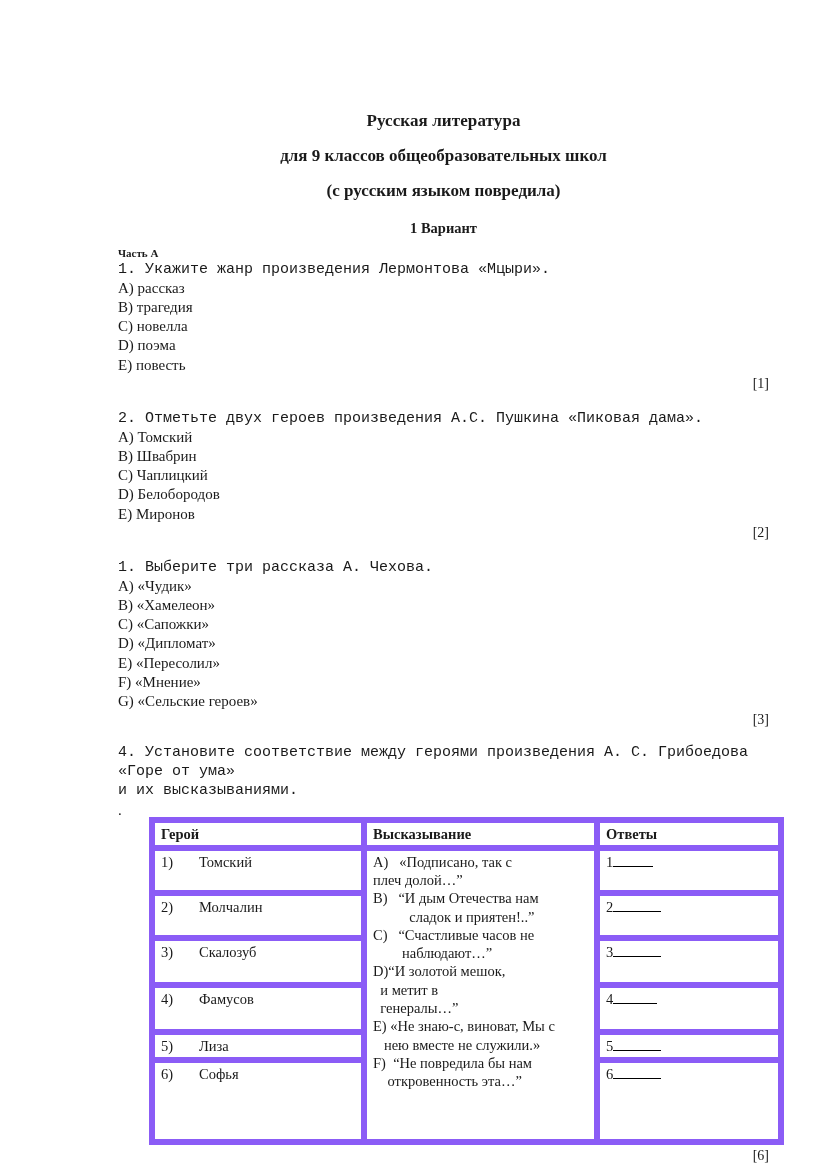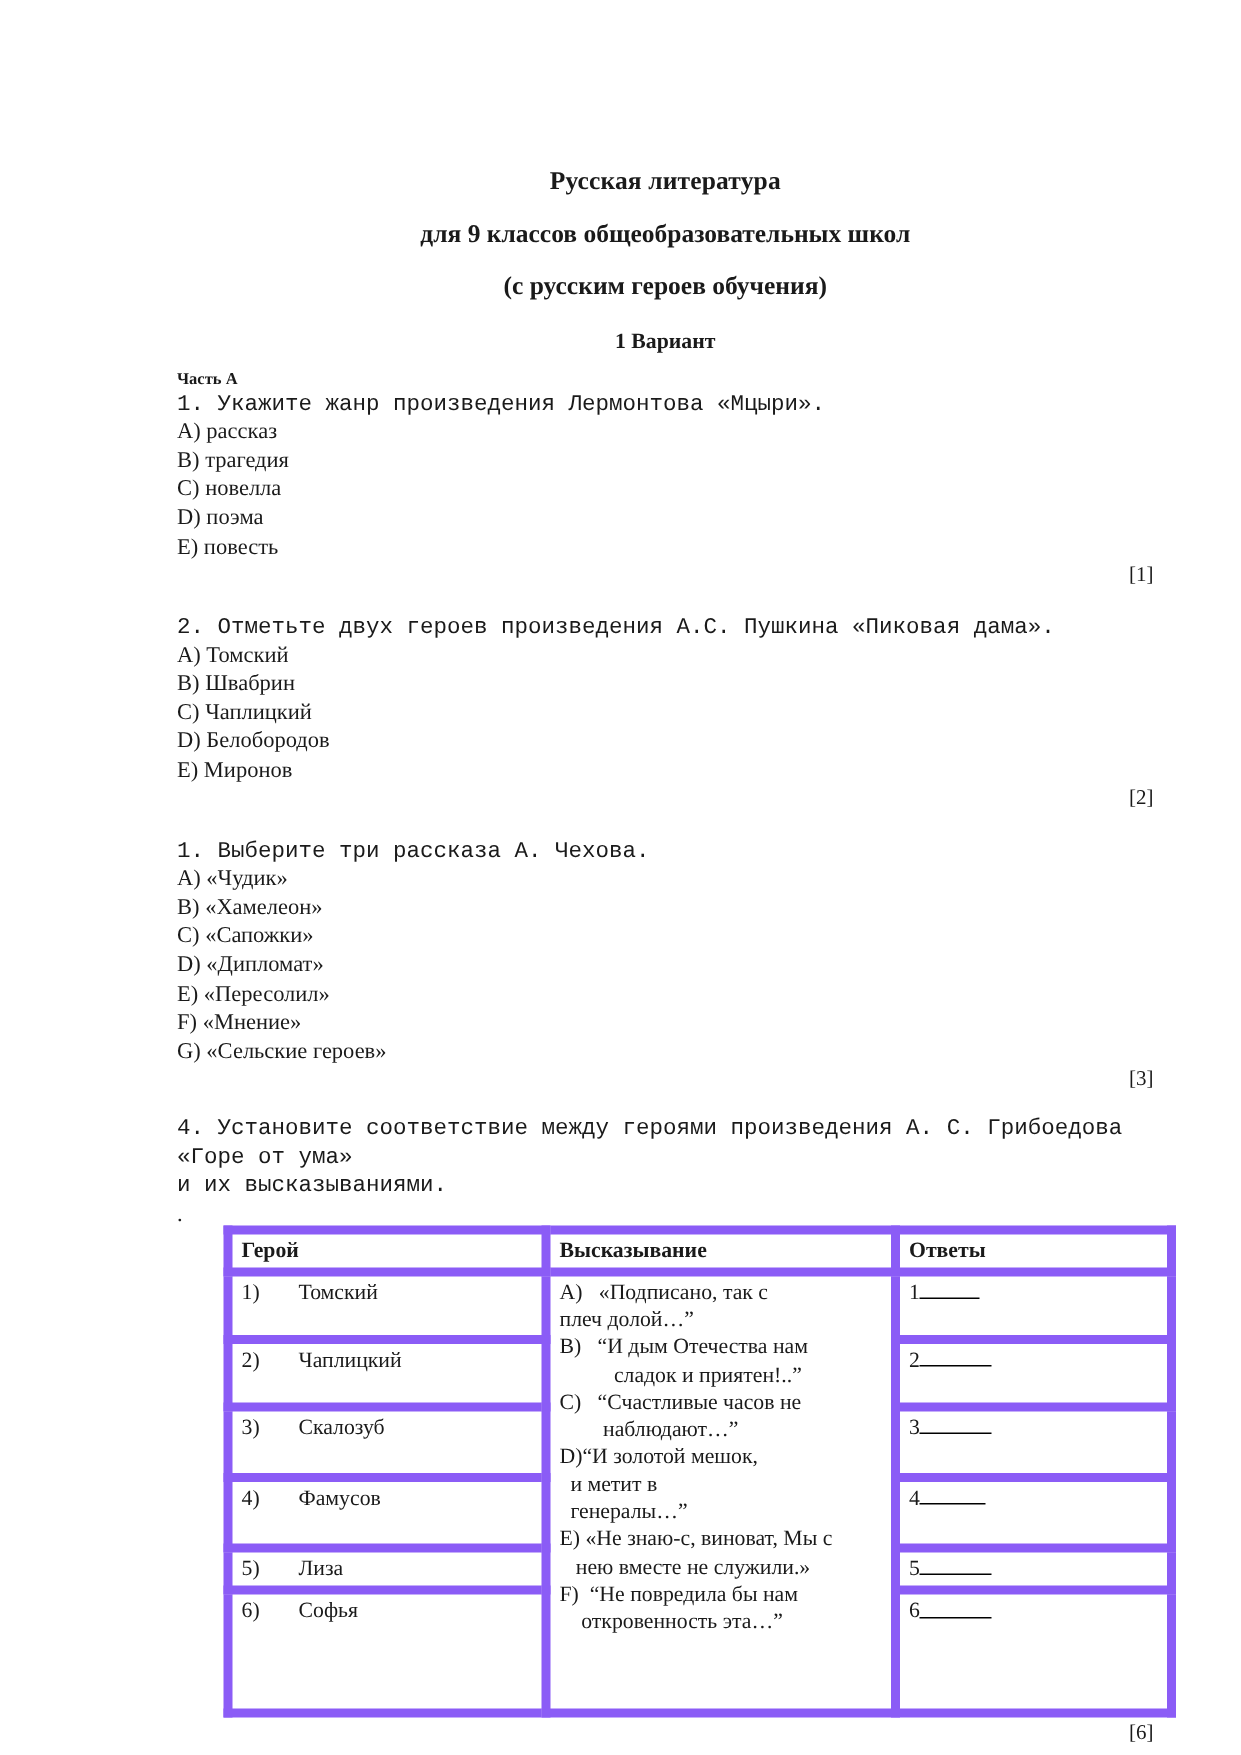--- a/index.html
+++ b/index.html
@@ -163,21 +163,21 @@
   }
 </style>
 </head>
 <body>
 
 <div class="page">
   <div class="content">
 
     <div class="doc-title">Русская литература</div>
     <div class="doc-subtitle">для 9 классов общеобразовательных школ</div>
-    <div class="doc-subtitle2">(с русским героев обучения)</div>
+    <div class="doc-subtitle2">(с русским языком повредила)</div>
     <div class="variant">1 Вариант</div>
 
     <div class="part-label">Часть А</div>
 
     <div class="question-block">
       <p class="q-text">1. Укажите жанр произведения Лермонтова «Мцыри».</p>
       <p class="q-option">A) рассказ</p>
       <p class="q-option">B) трагедия</p>
       <p class="q-option">C) новелла</p>
       <p class="q-option">D) поэма</p>
@@ -246,21 +246,21 @@
                 <p class="quote-line">  и метит в</p>
                 <p class="quote-line">  генералы…”</p>
                 <p class="quote-line">E) «Не знаю-с, виноват, Мы с</p>
                 <p class="quote-line">   нею вместе не служили.»</p>
                 <p class="quote-line">F)  “Не повредила бы нам</p>
                 <p class="quote-line">    откровенность эта…”</p>
               </td>
               <td class="answer-cell"><span>1</span><span class="ans-rule" style="width:40px"></span></td>
             </tr>
             <tr class="r2">
-              <td class="hero-cell"><span class="hero-num">2)</span><span>Чаплицкий</span></td>
+              <td class="hero-cell"><span class="hero-num">2)</span><span>Молчалин</span></td>
               <td class="answer-cell"><span>2</span><span class="ans-rule" style="width:48px"></span></td>
             </tr>
             <tr class="r3">
               <td class="hero-cell"><span class="hero-num">3)</span><span>Скалозуб</span></td>
               <td class="answer-cell"><span>3</span><span class="ans-rule" style="width:48px"></span></td>
             </tr>
             <tr class="r4">
               <td class="hero-cell"><span class="hero-num">4)</span><span>Фамусов</span></td>
               <td class="answer-cell"><span>4</span><span class="ans-rule" style="width:44px"></span></td>
             </tr>

